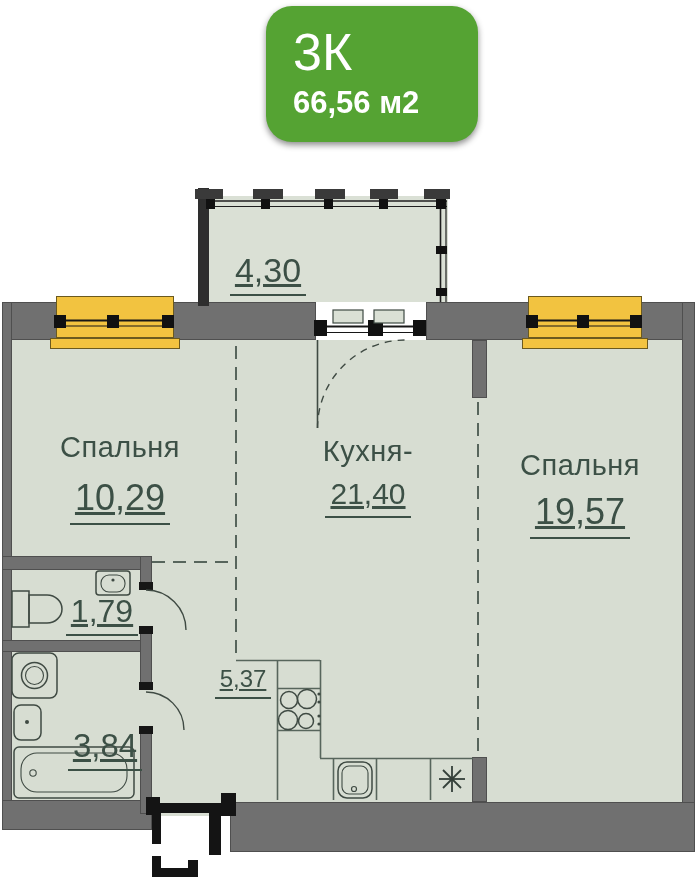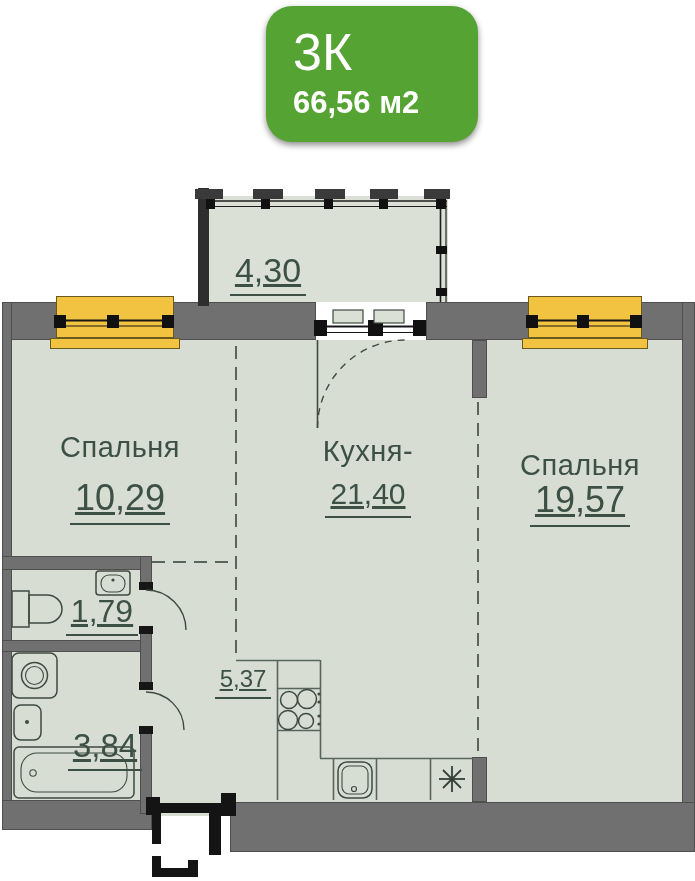--- a/index.html
+++ b/index.html
@@ -210,21 +210,21 @@
 
   <div class="label" style="left:268px;top:420px;width:200px;margin-top:16px;">
     <div class="room-name">Кухня-</div>
     <div style="margin-top:11px;font-size:30px;">
       <span class="room-area">21,40</span>
     </div>
   </div>
 
   <div class="label" style="left:490px;top:450px;width:180px;">
     <div class="room-name">Спальня</div>
-    <div style="font-size:36px;">
+    <div style="margin-top:12px;font-size:36px;">
       <span class="room-area">19,57</span>
     </div>
   </div>
 
   <div class="label" style="left:52px;top:594px;width:100px;font-size:32px;">
     <span class="room-area">1,79</span>
   </div>
 
   <div class="label" style="left:55px;top:728px;width:100px;font-size:33px;">
     <span class="room-area">3,84</span>

